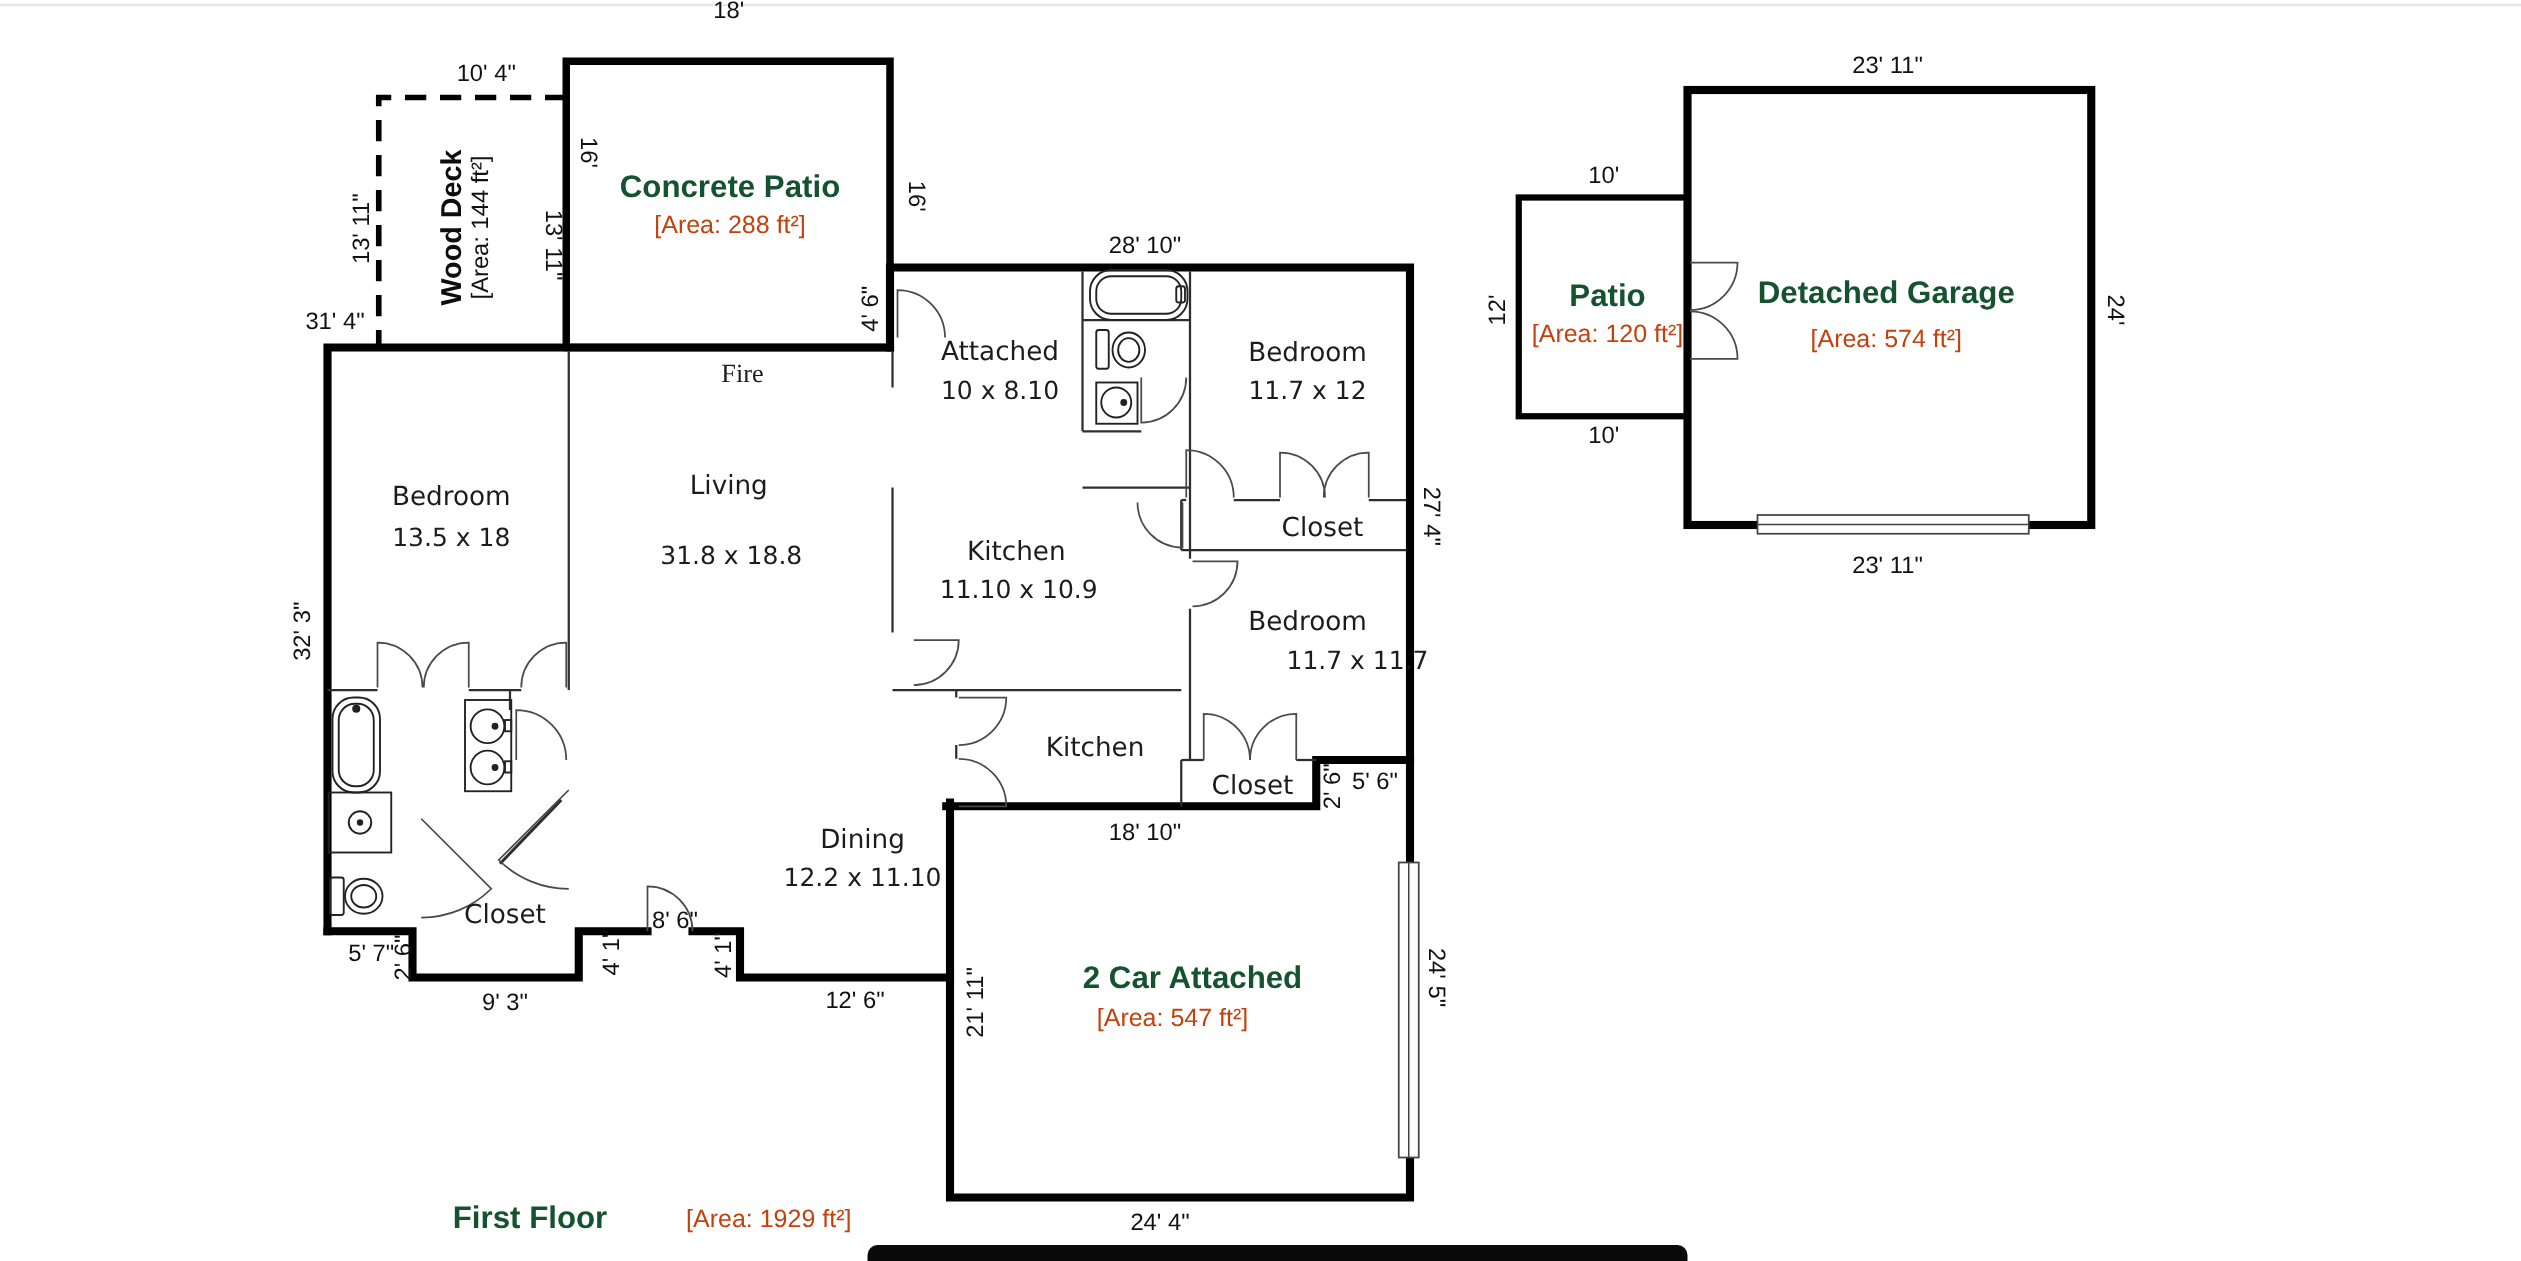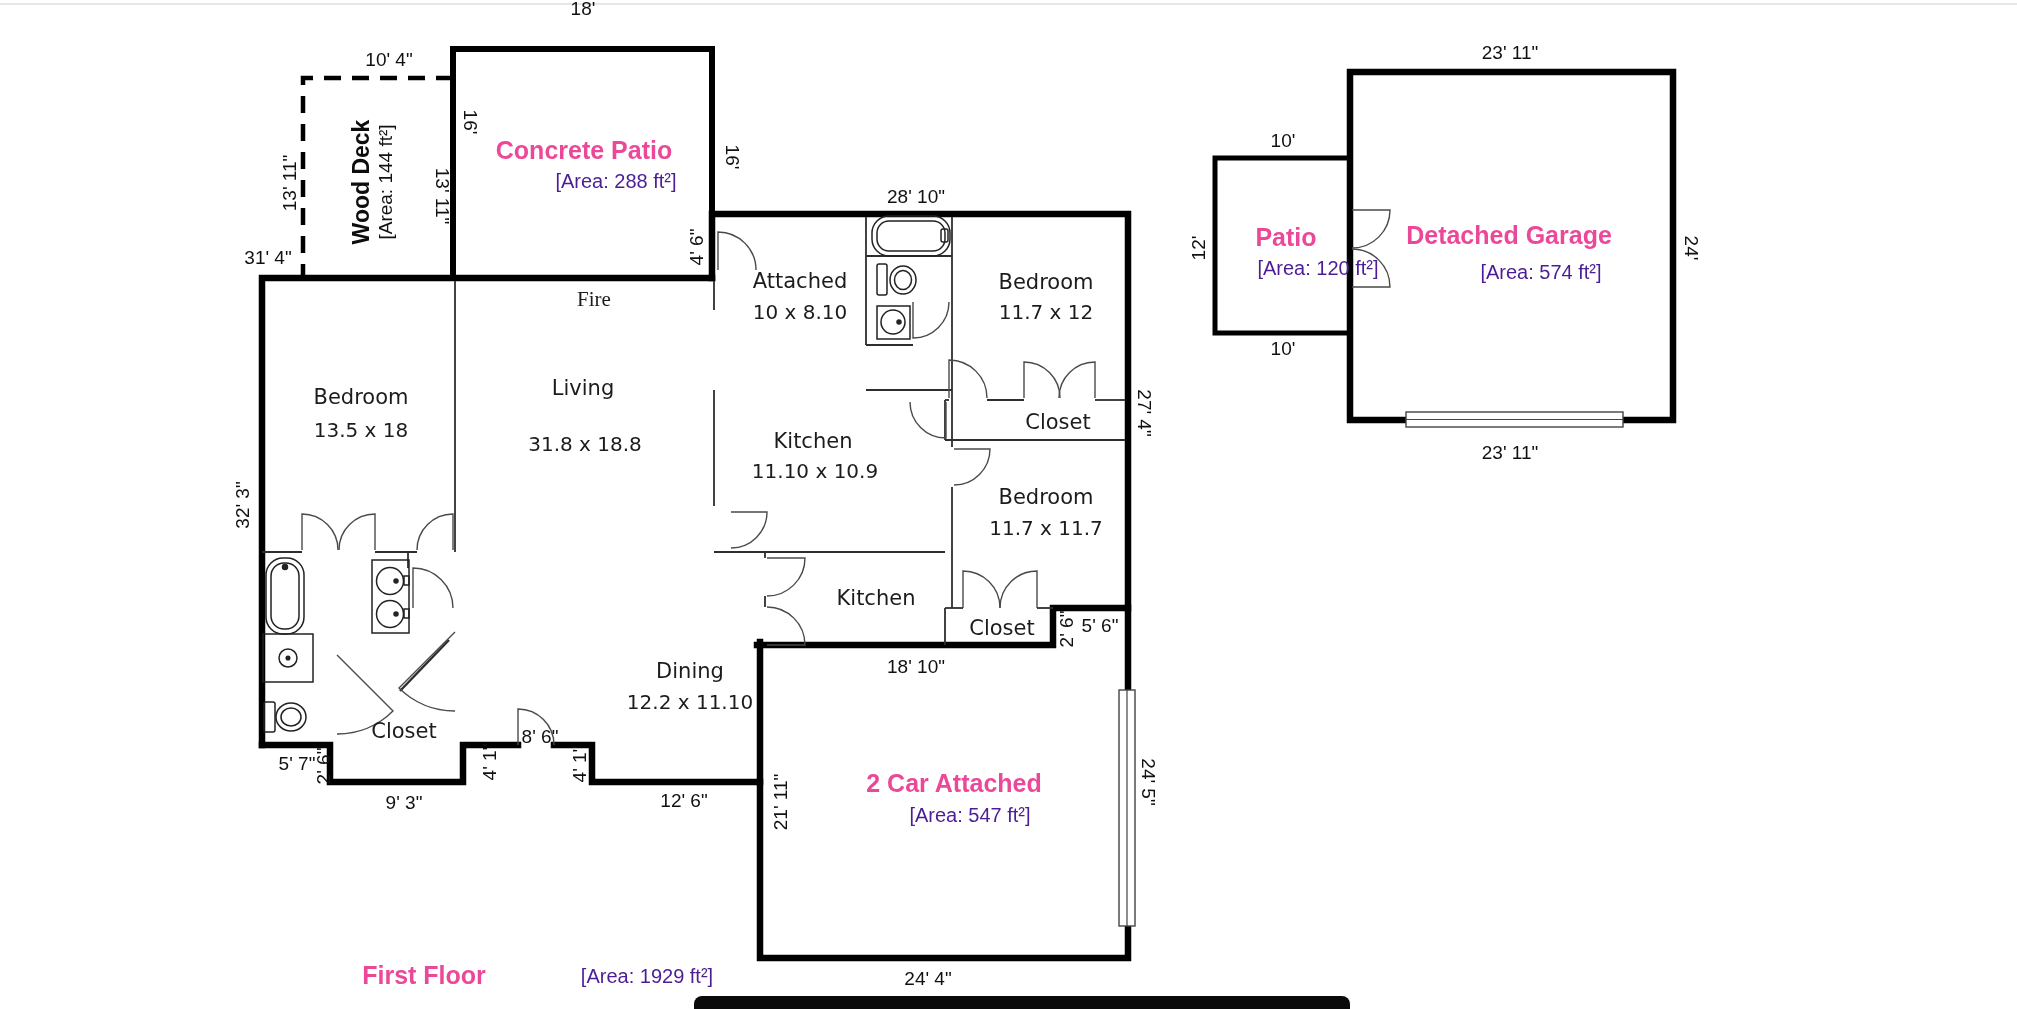--- a/index.html
+++ b/index.html
@@ -6,22 +6,22 @@
   #canvas{position:relative;width:2017px;height:1009px;background:#fff;overflow:hidden;
           font-family:"Liberation Sans",sans-serif;}
   #plan-svg{position:absolute;left:0;top:0;}
   .hairline{position:absolute;left:0;top:3px;width:2017px;height:2px;background:#e7e7e7;}
   .lbl{position:absolute;transform:translate(-50%,-50%);white-space:nowrap;
        font:19px "Liberation Sans",sans-serif;color:#111;}
   .lbl.v{transform:translate(-50%,-50%) rotate(90deg);}
   .lbl.vm{transform:translate(-50%,-50%) rotate(-90deg);}
   .room{font:21px "DejaVu Sans",sans-serif;color:#1c1c1c;}
   .size{font:20px "DejaVu Sans",sans-serif;color:#1c1c1c;}
-  .big{font:700 25px "Liberation Sans",sans-serif;color:#ec4899;}
-  .area{font:20px "Liberation Sans",sans-serif;color:#4c1d95;margin-left:32px;}
+  .big{font:700 25px "Liberation Sans",sans-serif;color:#14532d;}
+  .area{font:20px "Liberation Sans",sans-serif;color:#c2410c;}
   .deck-label{position:absolute;left:372px;top:182px;transform:translate(-50%,-50%) rotate(-90deg);
        text-align:center;line-height:1.25;}
   .deck-label .nm{font:700 23px "Liberation Sans",sans-serif;color:#0d0d0d;}
   .deck-label .ar{font:19px "Liberation Sans",sans-serif;color:#111;}
   .bottom-bar{position:absolute;left:694px;top:996px;width:656px;height:13px;
        background:#0a0a0a;border-radius:8px 8px 0 0;}
 </style>
 </head>
 <body>
 
@@ -165,21 +165,21 @@
   <span class="lbl room" style="left:361px;top:397px;">Bedroom</span>
   <span class="lbl size" style="left:361px;top:430px;">13.5 x 18</span>
   <span class="lbl vm" style="left:243px;top:505px;">32' 3"</span>
   <span class="lbl room" style="left:583px;top:388px;">Living</span>
   <span class="lbl size" style="left:585px;top:444px;">31.8 x 18.8</span>
 
   <span class="lbl room" style="left:813px;top:441px;">Kitchen</span>
   <span class="lbl size" style="left:815px;top:471px;">11.10 x 10.9</span>
   <span class="lbl room" style="left:1058px;top:422px;">Closet</span>
   <span class="lbl room" style="left:1046px;top:497px;">Bedroom</span>
-  <span class="lbl size" style="left:1046px;top:528px;text-align:right;">11.7 x 11.7</span>
+  <span class="lbl size" style="left:1086px;top:528px;text-align:right;">11.7 x 11.7</span>
   <span class="lbl room" style="left:876px;top:598px;">Kitchen</span>
   <span class="lbl room" style="left:1002px;top:628px;">Closet</span>
   <span class="lbl vm" style="left:1067px;top:629px;">2' 6"</span>
   <span class="lbl" style="left:1100px;top:626px;">5' 6"</span>
 
   <span class="lbl room" style="left:690px;top:671px;">Dining</span>
   <span class="lbl size" style="left:690px;top:702px;">12.2 x 11.10</span>
   <span class="lbl room" style="left:404px;top:731px;">Closet</span>
   <span class="lbl" style="left:297px;top:764px;">5' 7"</span>
   <span class="lbl vm" style="left:324px;top:766px;">2' 6"</span>

